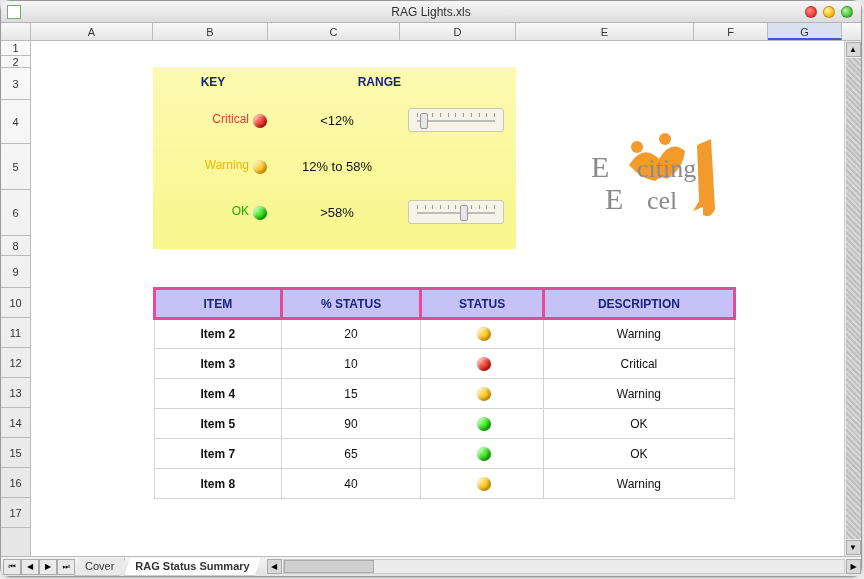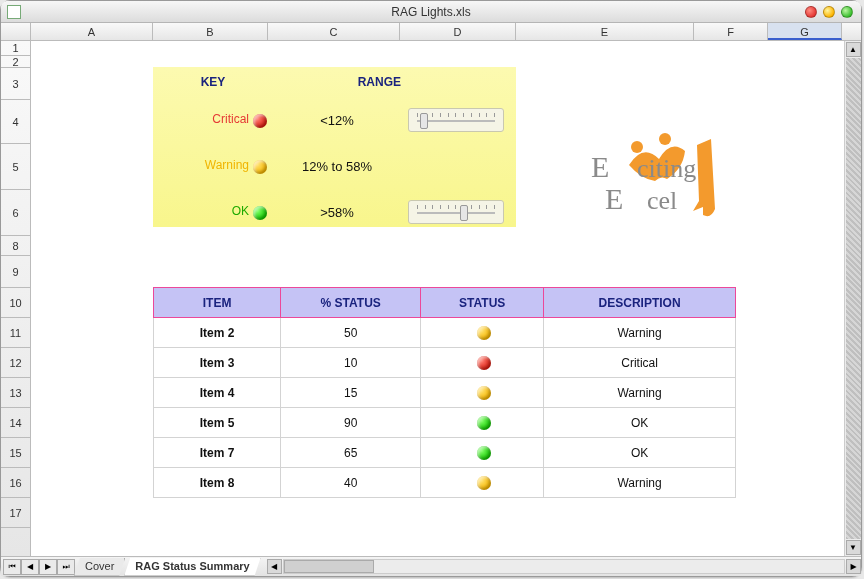--- a/index.html
+++ b/index.html
@@ -87,21 +87,21 @@
 .vscroll {
   width: 17px; background: #ececec; border-left: 1px solid #ccc;
   display:flex;flex-direction:column;align-items:center;
 }
 .sb-btn{width:15px;height:15px;background:#d9d9d9;border:1px solid #aaa;margin:1px 0;font-size:8px;line-height:13px;text-align:center}
 .sb-track{flex:1;background:repeating-linear-gradient(45deg,#bfbfbf,#bfbfbf 2px,#d6d6d6 2px,#d6d6d6 4px);width:15px;margin:0;}
 
 
 .keybox {
   position:absolute; left:122px; top:26px;
-  width: 363px; height: 160px;
+  width: 363px; height: 182px;
   background: #fbfaa2;
   background: linear-gradient(#fcfab0,#f8f68c);
 }
 .keyhdr {
   display:flex; height:30px; align-items:center; font-weight:bold; color:#1a237e;
   font-size:12px;
 }
 .keyhdr .c1{width:120px;text-align:center}
 .keyhdr .c2{width:128px;text-align:right}
 .keyrow{display:flex;align-items:center;height:46px}
@@ -125,21 +125,21 @@
 
 .logo{position:absolute;left:538px;top:88px;width:160px;height:110px}
 
 
 .datatable{
   position:absolute; left:122px; top:246px; width:583px;
   border-collapse:collapse;
 }
 .datatable th{
   background:#c5c3f5; color:#1a237e; font-weight:bold; font-size:12px;
-  height:30px; border:1px solid #ec4899;
+  height:30px; border:3px solid #ec4899;
 }
 .datatable td{
   border:1px solid #d3d3d3; text-align:center; height:30px; font-size:12px; color:#111;
 }
 .datatable td.item{font-weight:bold}
 .datatable .colItem{width:118px}
 .datatable .colVal{width:130px}
 .datatable .colStat{width:114px}
 .datatable .colDesc{width:178px}
 
@@ -281,21 +281,21 @@
           <tr>
             <th class="colItem">ITEM</th>
             <th class="colVal">% STATUS</th>
             <th class="colStat">STATUS</th>
             <th class="colDesc">DESCRIPTION</th>
           </tr>
         </thead>
         <tbody id="tbody">
             <tr>
               <td class="item">Item 2</td>
-              <td>50</td>
+              <td>20</td>
               <td><span class="dot d-amber"></span></td>
               <td>Warning</td>
             </tr>
             <tr>
               <td class="item">Item 3</td>
               <td>10</td>
               <td><span class="dot d-red"></span></td>
               <td>Critical</td>
             </tr>
             <tr>

